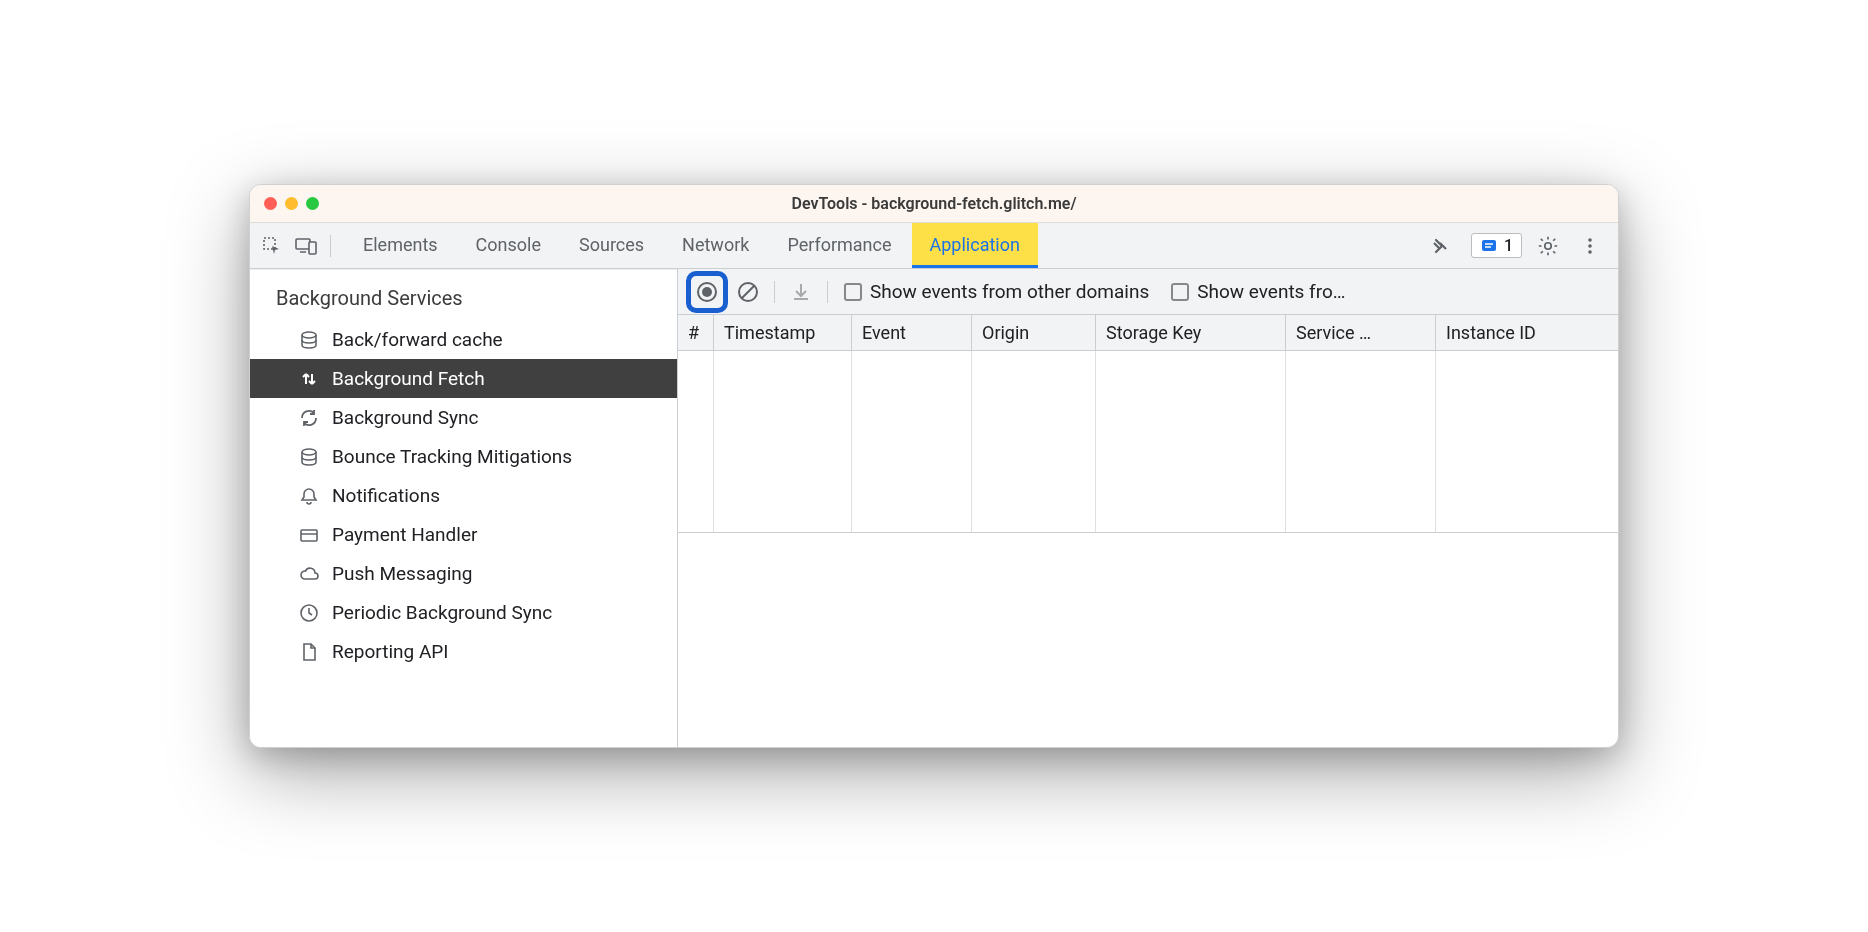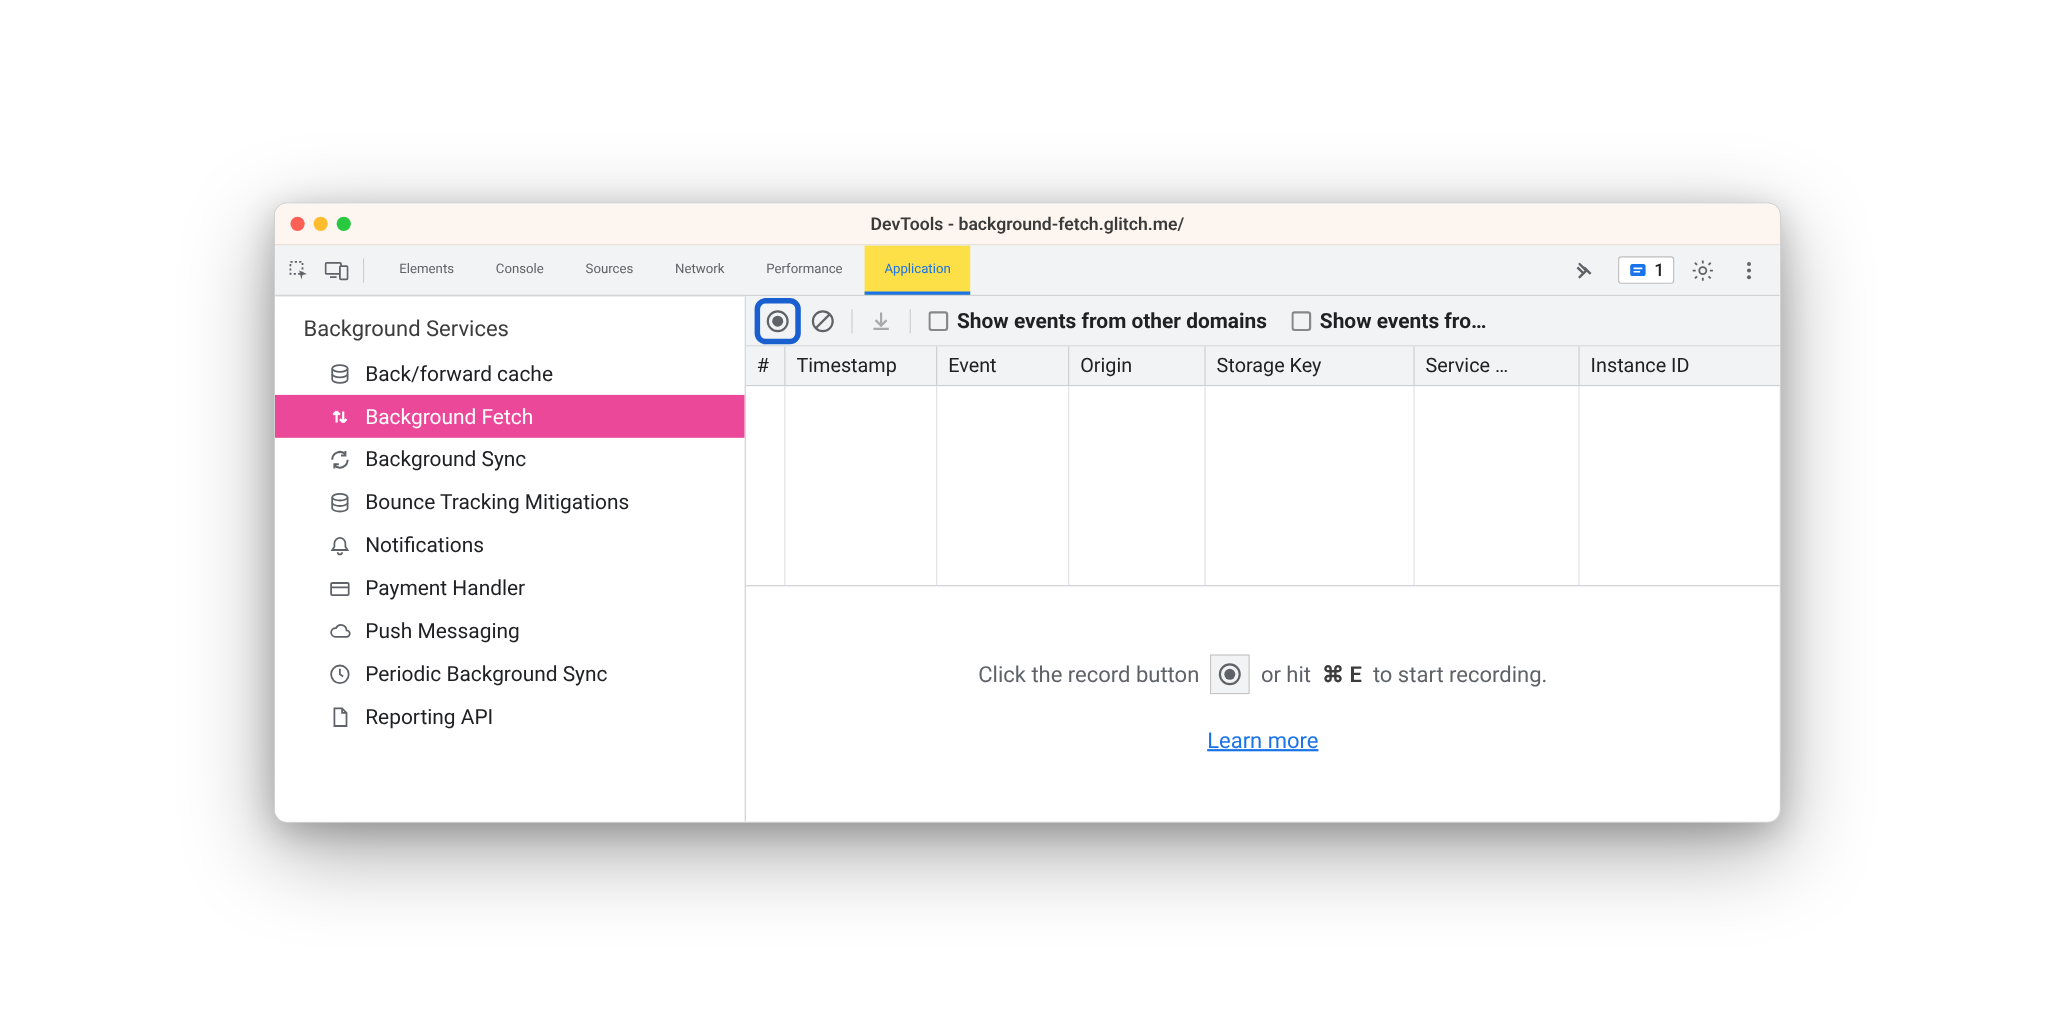--- a/index.html
+++ b/index.html
@@ -66,21 +66,21 @@
   border-radius: 2px;
   cursor: pointer;
   color: #5f6368;
 }
 .vdiv { width: 1px; height: 22px; background: #cacdd1; margin: 0 6px; }
 .tabs { display: flex; align-items: center; height: 100%; gap: 2px; }
 .tab {
   padding: 0 18px;
   height: 100%;
   display: flex; align-items: center;
-  font-size: 12px;
+  font-size: 18px;
   color: #5f6368;
   cursor: pointer;
   border-bottom: 3px solid transparent;
 }
 .tab.active {
   color: #1a73e8;
   border-bottom-color: #1a73e8;
   background: #fde047;
 }
 .tabbar-right {
@@ -132,21 +132,21 @@
   color: #202124;
   cursor: pointer;
 }
 .sidebar-item .sicon {
   width: 22px; height: 22px;
   display: flex; align-items: center; justify-content: center;
   color: #5f6368;
   flex-shrink: 0;
 }
 .sidebar-item.active {
-  background: #ec4899;
+  background: #404040;
   color: #fff;
 }
 .sidebar-item.active .sicon { color: #fff; }
 
 .main {
   flex: 1;
   display: flex;
   flex-direction: column;
 }
 .toolbar {
@@ -169,21 +169,20 @@
   display: flex; align-items: center; justify-content: center;
   cursor: pointer;
 }
 .chklabel {
   display: flex; align-items: center; gap: 8px;
   font-size: 19px;
   color: #202124;
   cursor: pointer;
   white-space: nowrap;
   overflow: hidden;
-  font-weight: bold;
 }
 .chkbox {
   width: 18px; height: 18px;
   border: 2px solid #888;
   border-radius: 3px;
   flex-shrink: 0;
 }
 .table-header {
   display: flex;
   background: #f1f3f4;
@@ -447,33 +446,16 @@
       <div class="table-body">
         <div class="tcol" style="width:36px"></div>
         <div class="tcol" style="width:138px"></div>
         <div class="tcol" style="width:120px"></div>
         <div class="tcol" style="width:124px"></div>
         <div class="tcol" style="width:190px"></div>
         <div class="tcol" style="width:150px"></div>
         <div class="tcol" style="flex:1;border-right:none"></div>
       </div>
 
-      <div class="empty-state">
-        <div class="empty-line">
-          <span>Click the record button</span>
-          <span class="inline-record">
-            <svg width="22" height="22" viewBox="0 0 22 22">
-              <circle cx="11" cy="11" r="9" fill="none" stroke="#5f6368" stroke-width="2"></circle>
-              <circle cx="11" cy="11" r="5" fill="#5f6368"></circle>
-            </svg>
-          </span>
-          <span>or hit</span>
-          <span style="font-weight:600;color:#3c3c3c">
-            <span>⌘ E</span>
-          </span>
-          <span>to start recording.</span>
-        </div>
-        <a class="learn-more">Learn more</a>
-      </div>
 
     </div>
   </div>
 </div>
 
 </body></html>

